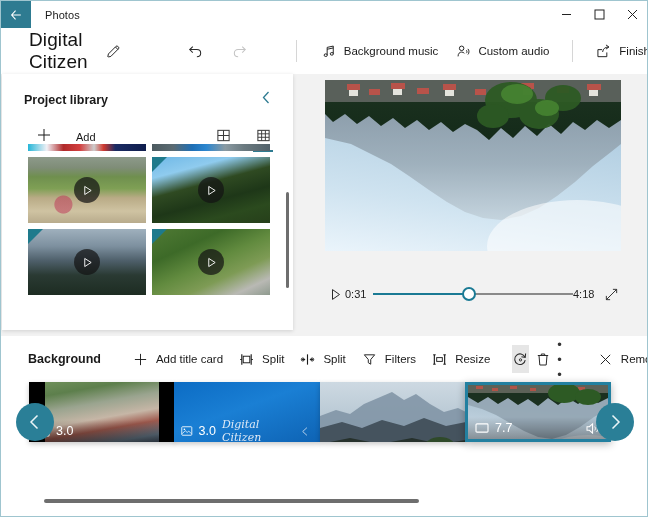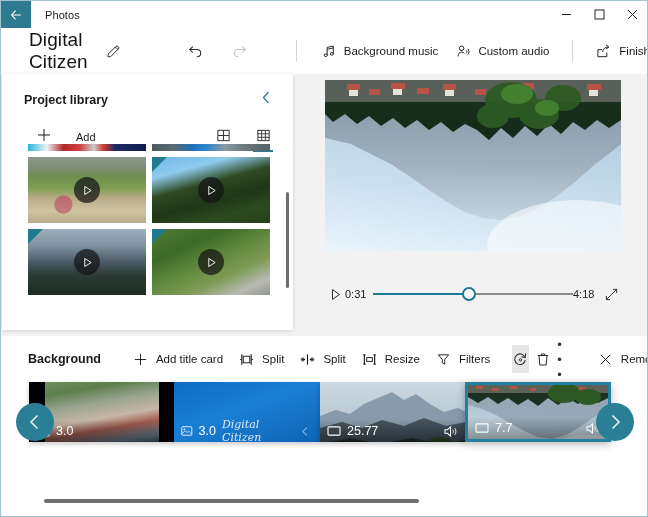--- a/index.html
+++ b/index.html
@@ -552,32 +552,32 @@
           <path d="M8 2.5 V13.5" stroke="#1a1a1a" stroke-width="1.2"></path>
           <path d="M2 8 H5.5 M10.5 8 H14" stroke="#1a1a1a" stroke-width="1"></path>
           <circle cx="3" cy="8" r="1.6" fill="none" stroke="#1a1a1a" stroke-width="1"></circle>
           <circle cx="13" cy="8" r="1.6" fill="none" stroke="#1a1a1a" stroke-width="1"></circle>
         </svg>
         <span class="lbl">Split</span>
       </div>
 
       <div class="sb-item">
         <svg width="15" height="15" viewBox="0 0 16 16">
+          <path d="M2.5 3 H13.5 L9.3 8 V13 L6.7 11.4 V8 Z" fill="none" stroke="#1a1a1a" stroke-width="1"></path>
+        </svg>
+        <span class="lbl">Filters</span>
+      </div>
+
+      <div class="sb-item">
+        <svg width="15" height="15" viewBox="0 0 16 16">
           <path d="M2.5 3 V13 M13.5 3 V13" stroke="#1a1a1a" stroke-width="1.2"></path>
           <path d="M1.2 3 H4 M1.2 13 H4 M12 3 H14.8 M12 13 H14.8" stroke="#1a1a1a" stroke-width="1"></path>
           <rect x="5" y="6" width="6" height="4" fill="none" stroke="#1a1a1a" stroke-width="1"></rect>
         </svg>
         <span class="lbl">Resize</span>
-      </div>
-
-      <div class="sb-item">
-        <svg width="15" height="15" viewBox="0 0 16 16">
-          <path d="M2.5 3 H13.5 L9.3 8 V13 L6.7 11.4 V8 Z" fill="none" stroke="#1a1a1a" stroke-width="1"></path>
-        </svg>
-        <span class="lbl">Filters</span>
       </div>
 
       <div class="sb-icobtn sel" style="margin-left:14px;">
         <svg width="17" height="17" viewBox="0 0 18 18">
           <path d="M13.6 6.4 A5.6 5.6 0 1 0 14 9.6" fill="none" stroke="#2a2a2a" stroke-width="1.1"></path>
           <path d="M14.4 2.6 L14 6.8 L10 6" fill="none" stroke="#2a2a2a" stroke-width="1.1"></path>
           <circle cx="9" cy="9.4" r="1.2" fill="none" stroke="#2a2a2a" stroke-width="1"></circle>
         </svg>
       </div>
 
@@ -642,32 +642,20 @@
           </defs>
           <rect width="146" height="80" fill="url(#sk2)"></rect>
           <path d="M0 34 L16 28 L30 32 L44 22 L58 16 L72 10 L84 18 L96 12 L110 22 L124 30 L138 26 L146 30 V52 H0 Z" fill="#7e92a3" opacity=".85"></path>
           <path d="M0 46 L22 40 L42 46 L62 38 L84 44 L104 36 L126 44 L146 40 V80 H0 Z" fill="#45535e"></path>
           <path d="M0 62 L30 56 L60 62 L92 56 L120 62 L146 58 V80 H0 Z" fill="#26312c"></path>
           <g fill="#2f4a2a">
               <ellipse cx="120" cy="66" rx="16" ry="11"></ellipse>
               <ellipse cx="136" cy="70" rx="13" ry="9"></ellipse>
             </g>
         </svg>
-        <div class="clip-meta" style="background:linear-gradient(180deg,rgba(0,0,0,0) 0%,rgba(0,0,0,.42) 100%);">
-          <svg width="14" height="12" viewBox="0 0 15 13">
-            <rect x="1" y="2" width="13" height="9" rx="1" fill="none" stroke="#fff" stroke-width="1.2"></rect>
-          </svg>
-          <span class="dur">25.77</span>
-          <span class="spacer"></span>
-          <svg width="15" height="13" viewBox="0 0 16 14">
-            <path d="M1 5 H3.6 L7 2 V12 L3.6 9 H1 Z" fill="none" stroke="#fff" stroke-width="1.1"></path>
-            <path d="M9.3 5 C10.3 6 10.3 8 9.3 9" fill="none" stroke="#fff" stroke-width="1"></path>
-            <path d="M11.4 3.3 C13.2 5.1 13.2 8.9 11.4 10.7" fill="none" stroke="#fff" stroke-width="1"></path>
-          </svg>
-        </div>
       </div>
 
       <div class="clip selected" style="left:463px;">
         <svg width="140" height="74" viewBox="0 0 140 74" style="display:block;">
           <defs>
             <linearGradient id="sk3" x1="0" y1="1" x2="0.2" y2="0">
               <stop offset="0" stop-color="#dfeaf2"></stop>
                 <stop offset="0.5" stop-color="#bed0dd"></stop>
                 <stop offset="1" stop-color="#9db6c7"></stop>
             </linearGradient>

